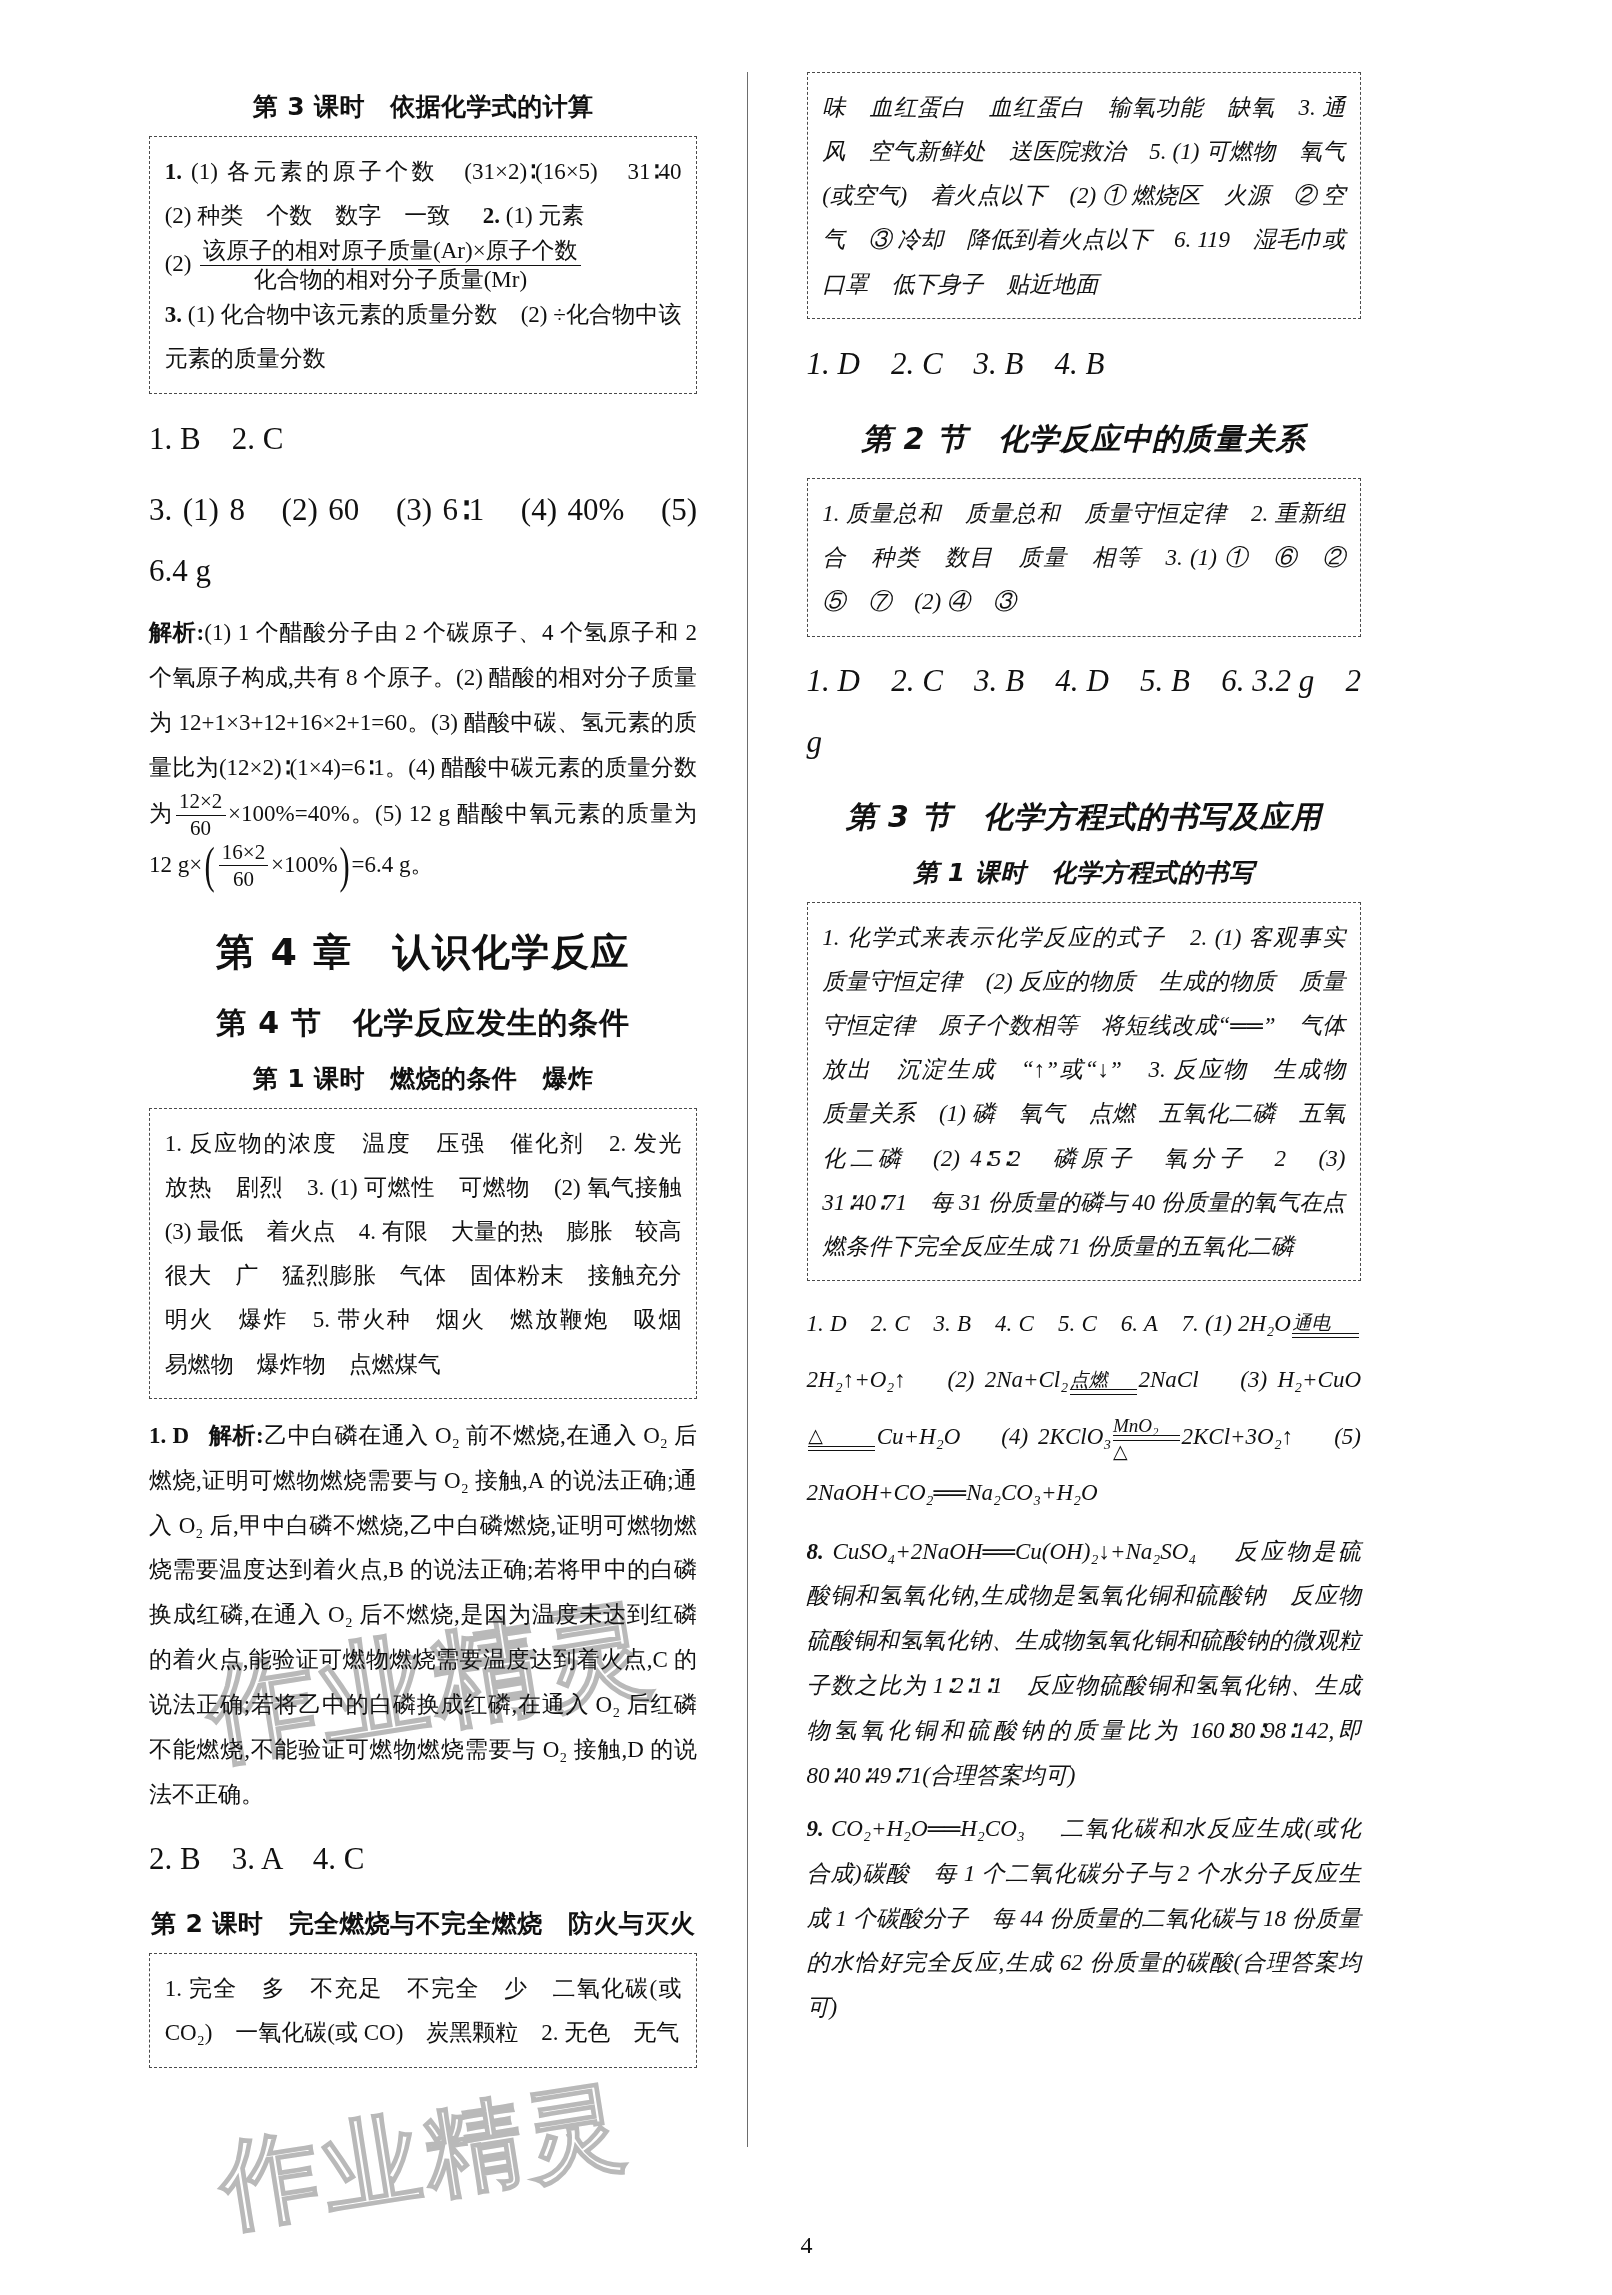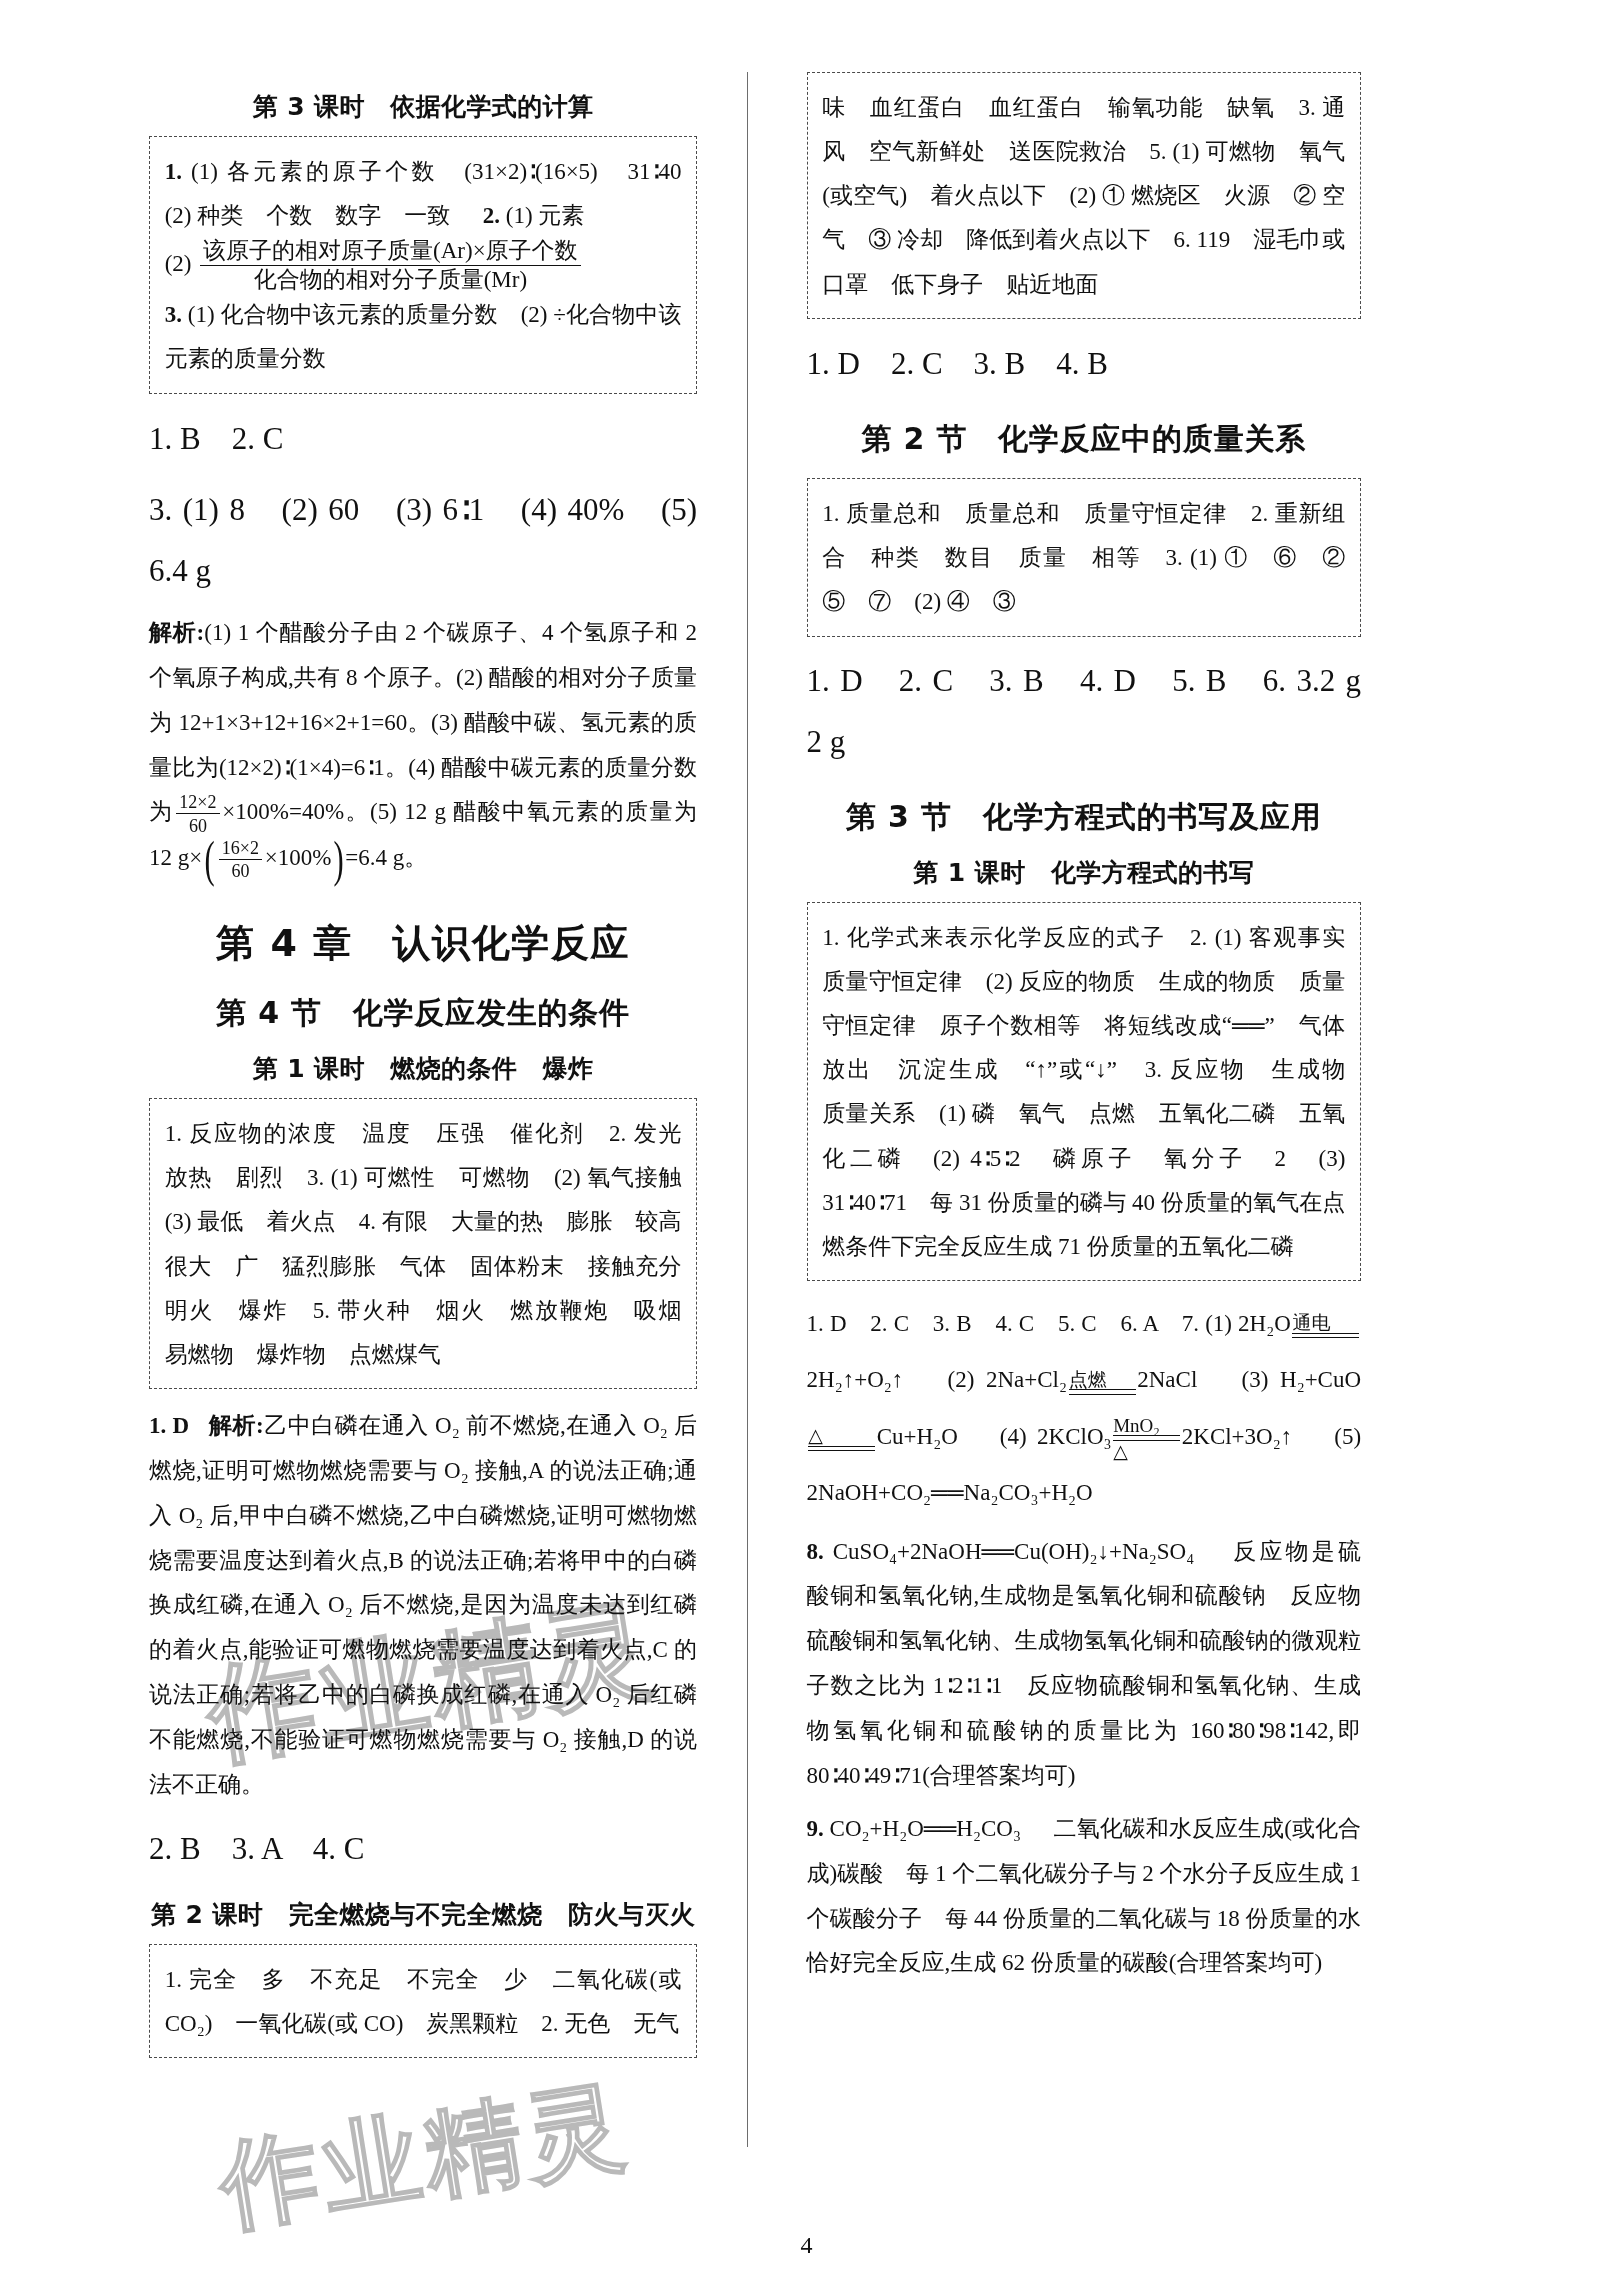--- a/index.html
+++ b/index.html
@@ -35,21 +35,21 @@
   }
   .col-left  { margin-left: 149px; padding-right: 8.2px; }
   .col-divider {
     width: 1.6px;
     background: transparent;
     border-left: 0.8px solid #6d6d6d;
     margin-left: 42px;
     margin-right: 0;
     height: 2075px;
   }
-  .col-right { margin-left: 57px; }
+  .col-right { margin-left: 57px; font-style: italic; }
 
   
   h1.chapter-title {
     font-family: "DejaVu Sans", "Liberation Sans", sans-serif;
     font-weight: bold;
     font-size: 38px;
     text-align: center;
     letter-spacing: 1.6px;
     margin: 36px 0 24.5px 0;
     padding: 0;
@@ -103,21 +103,21 @@
   
   .frac {
     display: inline-block;
     vertical-align: middle;
     text-align: center;
     line-height: 1.12;
     margin: 0 2.5px;
   }
   .frac .num { display: block; border-bottom: 1.3px solid #111; padding: 0 3.3px 0.8px 3.3px; }
   .frac .den { display: block; padding: 1.6px 3.3px 0 3.3px; }
-  .frac.small { font-size: 18px; }
+  .frac.small { font-size: 21px; }
   .bigparen {
     display: inline-block;
     font-size: 51px;
     line-height: 0.62;
     vertical-align: middle;
     font-weight: 300;
     transform: scaleX(0.6);
     margin: 0 -1.6px;
   }
   .rxn {

